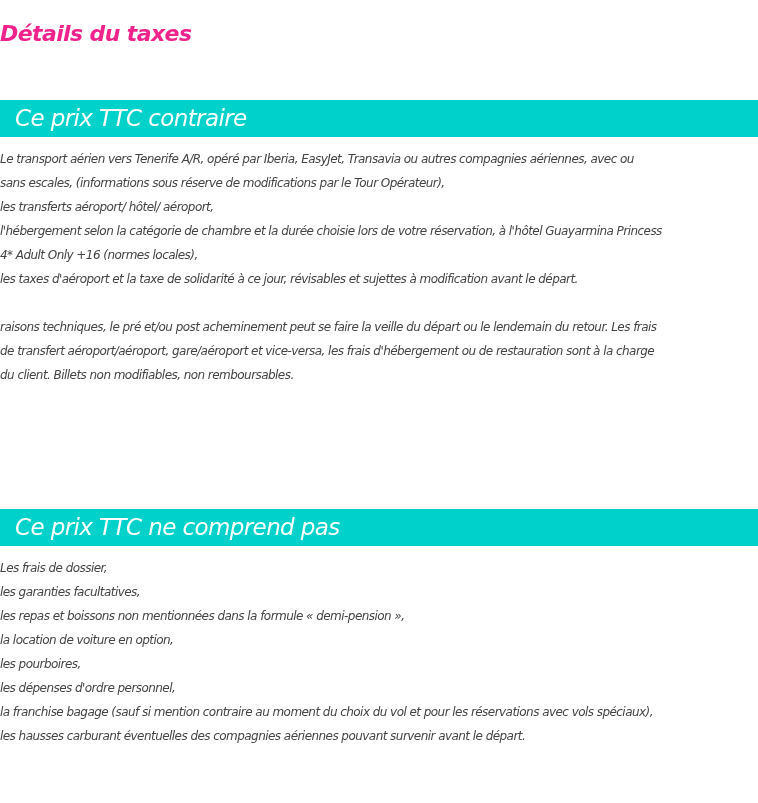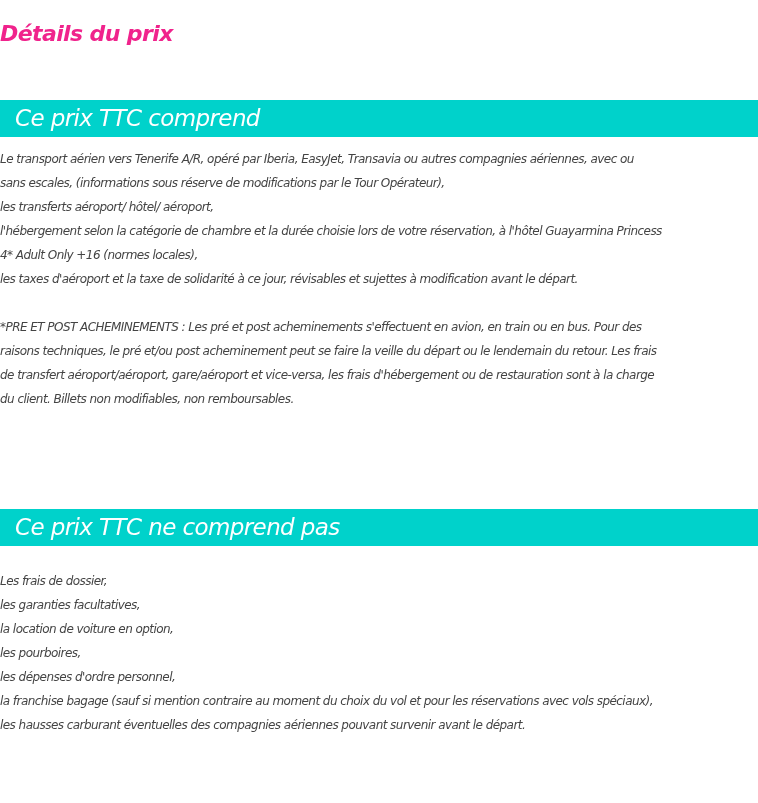--- a/index.html
+++ b/index.html
@@ -48,47 +48,47 @@
       line-height: 24px;
       color: #444444;
     }
     .section-body p { margin: 0; }
     .line { display: block; white-space: nowrap; }
     .gap { height: 24px; }
   </style>
 </head>
 <body>
 
-<h1 class="page-title">Détails du prix</h1>
+<h1 class="page-title">Détails du taxes</h1>
 
-<h2 class="section-bar" style="top:100px;">Ce prix TTC comprend</h2>
+<h2 class="section-bar" style="top:100px;">Ce prix TTC contraire</h2>
 
 <div class="section-body" style="top:147px;">
   <p>
     <span class="line">Le transport aérien vers Tenerife A/R, opéré par Iberia, EasyJet, Transavia ou autres compagnies aériennes, avec ou</span>
     <span class="line">sans escales, (informations sous réserve de modifications par le Tour Opérateur),</span>
     <span class="line">les transferts aéroport/ hôtel/ aéroport,</span>
     <span class="line">l'hébergement selon la catégorie de chambre et la durée choisie lors de votre réservation, à l'hôtel Guayarmina Princess</span>
     <span class="line">4* Adult Only +16 (normes locales),</span>
     <span class="line">les taxes d'aéroport et la taxe de solidarité à ce jour, révisables et sujettes à modification avant le départ.</span>
   </p>
   <div class="gap"></div>
   <p>
-    <span class="line">*PRE ET POST ACHEMINEMENTS : Les pré et post acheminements s'effectuent en avion, en train ou en bus. Pour des</span>
     <span class="line">raisons techniques, le pré et/ou post acheminement peut se faire la veille du départ ou le lendemain du retour. Les frais</span>
     <span class="line">de transfert aéroport/aéroport, gare/aéroport et vice-versa, les frais d'hébergement ou de restauration sont à la charge</span>
     <span class="line">du client. Billets non modifiables, non remboursables.</span>
   </p>
 </div>
 
 <h2 class="section-bar" style="top:509px;">Ce prix TTC ne comprend pas</h2>
 
-<div class="section-body" style="top:569px;">
+<div class="section-body" style="top:556px;">
   <p>
     <span class="line">Les frais de dossier,</span>
     <span class="line">les garanties facultatives,</span>
+    <span class="line">les repas et boissons non mentionnées dans la formule « demi-pension »,</span>
     <span class="line">la location de voiture en option,</span>
     <span class="line">les pourboires,</span>
     <span class="line">les dépenses d'ordre personnel,</span>
     <span class="line">la franchise bagage (sauf si mention contraire au moment du choix du vol et pour les réservations avec vols spéciaux),</span>
     <span class="line">les hausses carburant éventuelles des compagnies aériennes pouvant survenir avant le départ.</span>
   </p>
 </div>
 
 </body></html>

